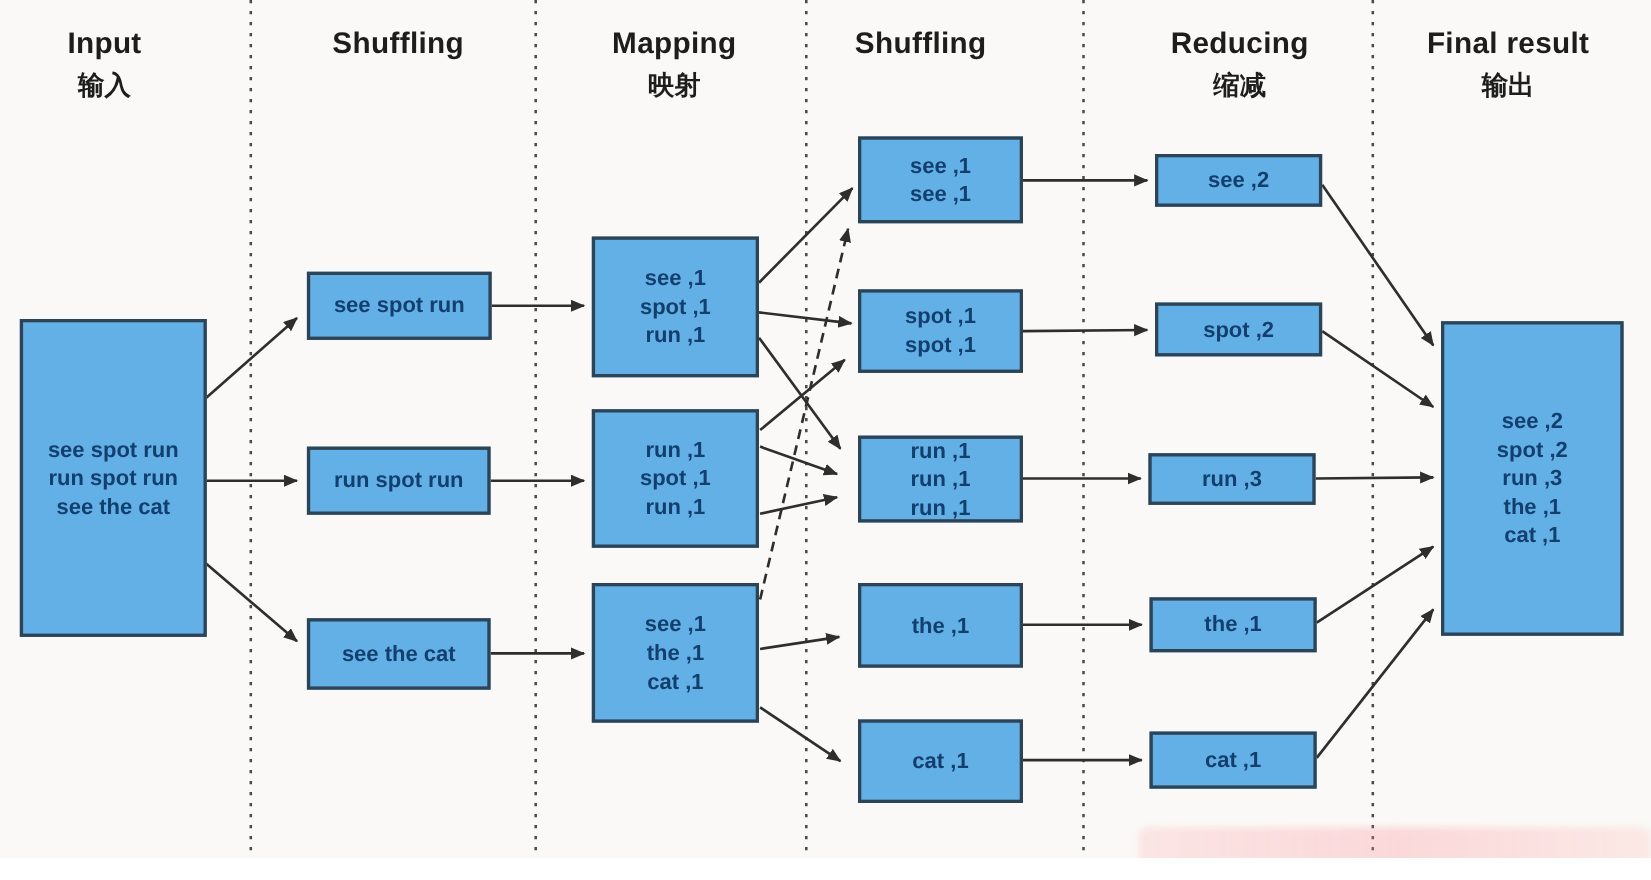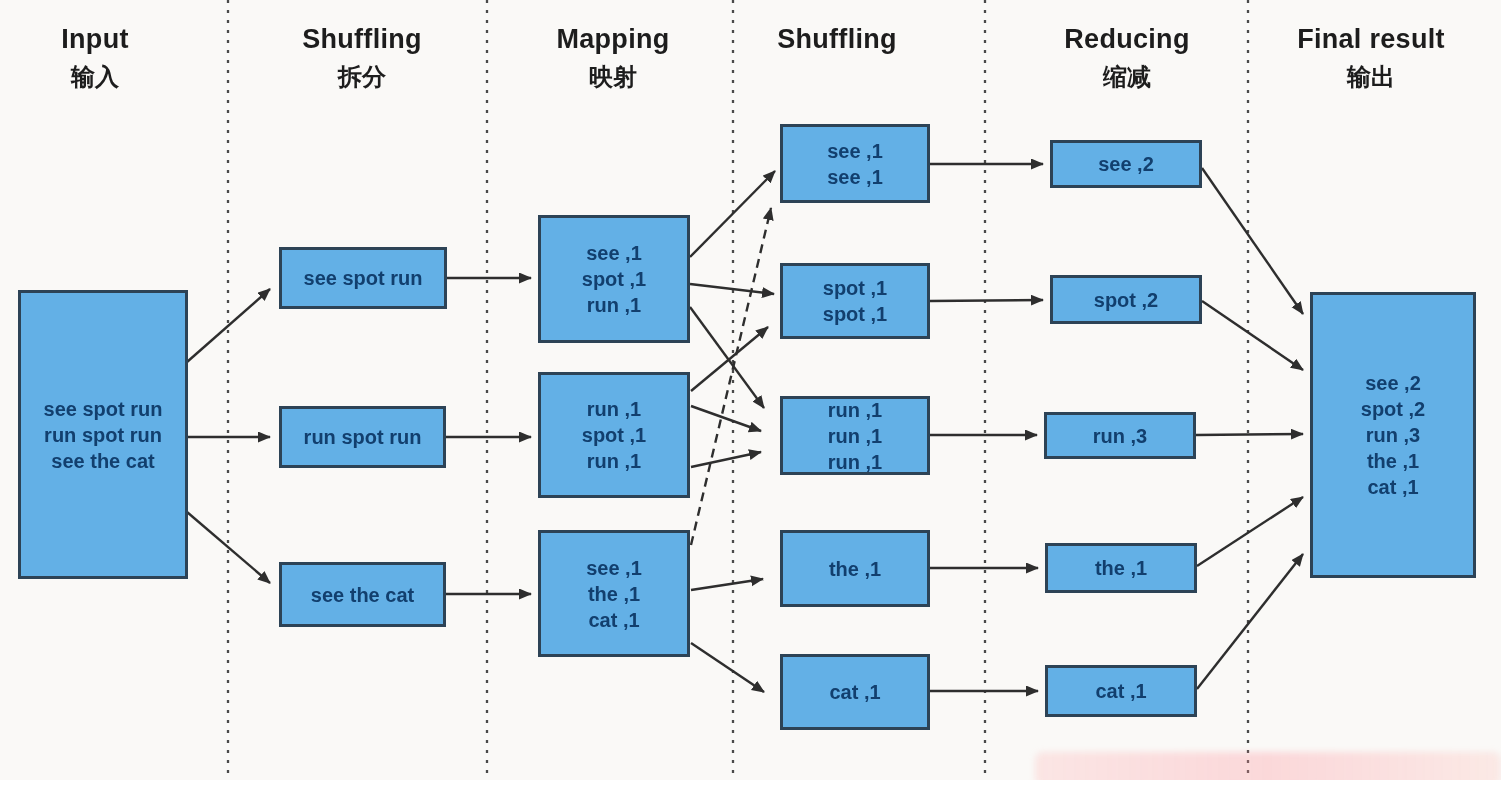--- a/index.html
+++ b/index.html
@@ -80,21 +80,20 @@
     <line class="arrow" x1="1197" y1="566" x2="1303" y2="497" marker-end="url(#ah)"></line>
     <line class="arrow" x1="1197" y1="689" x2="1303" y2="554" marker-end="url(#ah)"></line>
   </svg>
 
   <div class="col-header" style="left:-15px">
     <div class="h-en">Input</div>
     <div class="h-zh">输入</div>
   </div>
   <div class="col-header" style="left:252px">
     <div class="h-en">Shuffling</div>
-    <div class="h-zh">拆分</div>
   </div>
   <div class="col-header" style="left:503px">
     <div class="h-en">Mapping</div>
     <div class="h-zh">映射</div>
   </div>
   <div class="col-header" style="left:727px">
     <div class="h-en">Shuffling</div>
   </div>
   <div class="col-header" style="left:1017px">
     <div class="h-en">Reducing</div>

